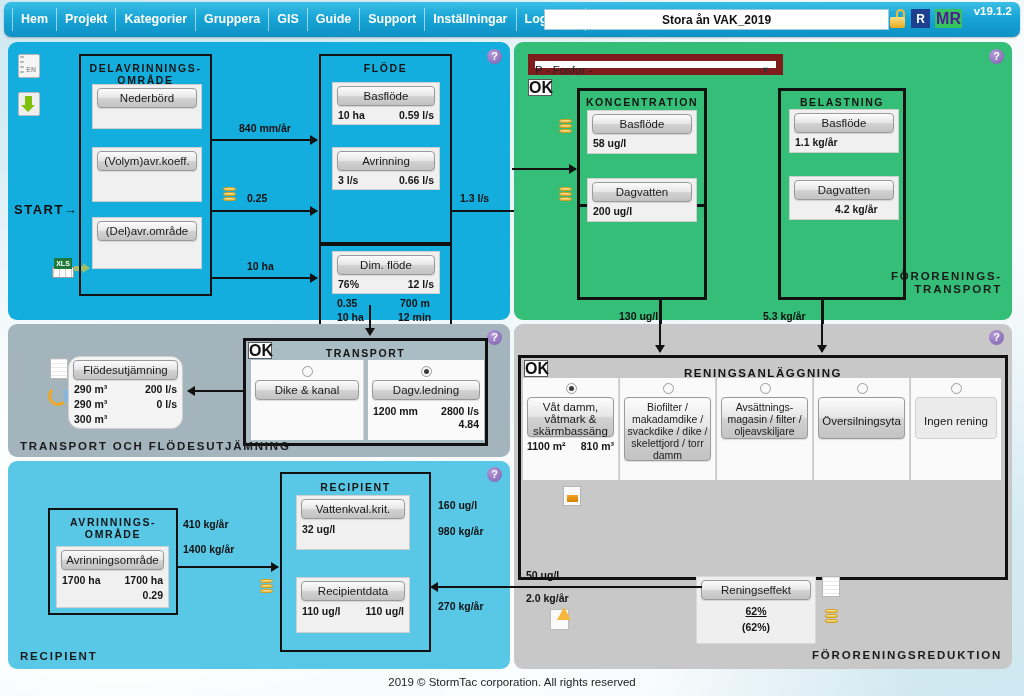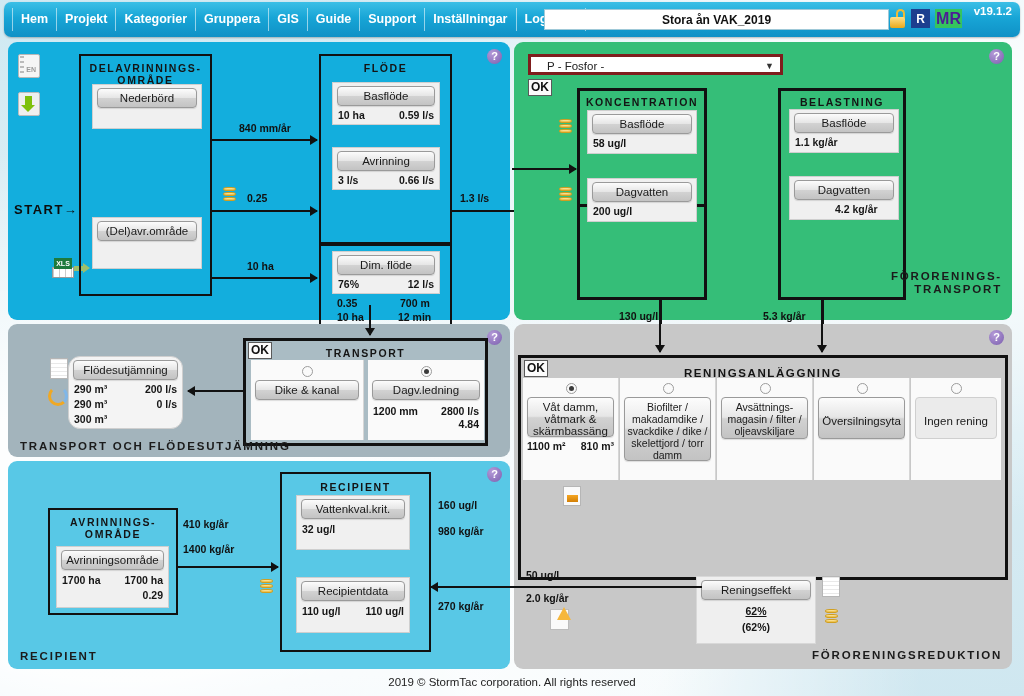--- a/index.html
+++ b/index.html
@@ -93,27 +93,27 @@
      border-right:8px solid #111; }
   .arrow-v{ position:absolute; width:2px; background:#111; }
   .arrow-v:after{ content:''; position:absolute; bottom:-1px; left:-4px;
      border-top:8px solid #111; border-left:5px solid transparent; border-right:5px solid transparent; }
   .line-h{ position:absolute; height:2px; background:#111; }
   .line-v{ position:absolute; width:2px; background:#111; }
 
   
   .okbtn{
     position:absolute; width:24px; height:17px; background:#fbfbfb; border:1px solid #5a5a5a;
-    font-size:12px; font-weight:bold; color:#111; text-align:center; line-height:15px; cursor:pointer;
+    font-size:16px; font-weight:bold; color:#111; text-align:center; line-height:15px; cursor:pointer;
   }
 
   
   .sel{
-    position:absolute; background:#fff; border:3px solid #7f1d1d;
-    font-size:11.5px; color:#222; line-height:19px; padding-left:16px; cursor:pointer;
+    position:absolute; background:#fff; border:7px solid #7f1d1d;
+    font-size:11.5px; color:#222; line-height:19px; padding-left:0; cursor:pointer;
   }
   .sel .caret{ position:absolute; right:6px; top:0; font-size:9px; color:#333; }
 
   
   .radio{
     position:absolute; width:11px; height:11px; border-radius:50%;
     border:1px solid #9c9c9c; background:#fafafa; cursor:pointer;
   }
   .radio.on:after{ content:''; position:absolute; left:2px; top:2px; width:5px; height:5px;
      border-radius:50%; background:#3a3a3a; }
@@ -200,20 +200,23 @@
       <div class="tag">XLS</div>
       <div class="gar"></div>
   </div>
 
   <div class="blkbox" style="left:71px; top:12px; width:133px; height:242px;">
     <div class="boxhead" style="top:6px;">Delavrinnings- område</div>
   </div>
   <div class="field" style="left:84px; top:42px; width:110px; height:45px;">
     <div class="fbtn">Nederbörd</div>
   </div>
+  <div class="field" style="left:84px; top:105px; width:110px; height:55px;">
+    <div class="fbtn">(Volym)avr.koeff.</div>
+  </div>
   <div class="field" style="left:84px; top:175px; width:110px; height:52px;">
     <div class="fbtn">(Del)avr.område</div>
   </div>
 
   <div class="note" style="left:231px; top:80px;">840 mm/år</div>
   <div class="arrow-h" style="left:204px; top:97px; width:105px;"></div>
 
   <div class="ic ic-db" style="left:215px; top:145px;">
       <i style="top:0"></i>
       <i style="top:5px"></i>

